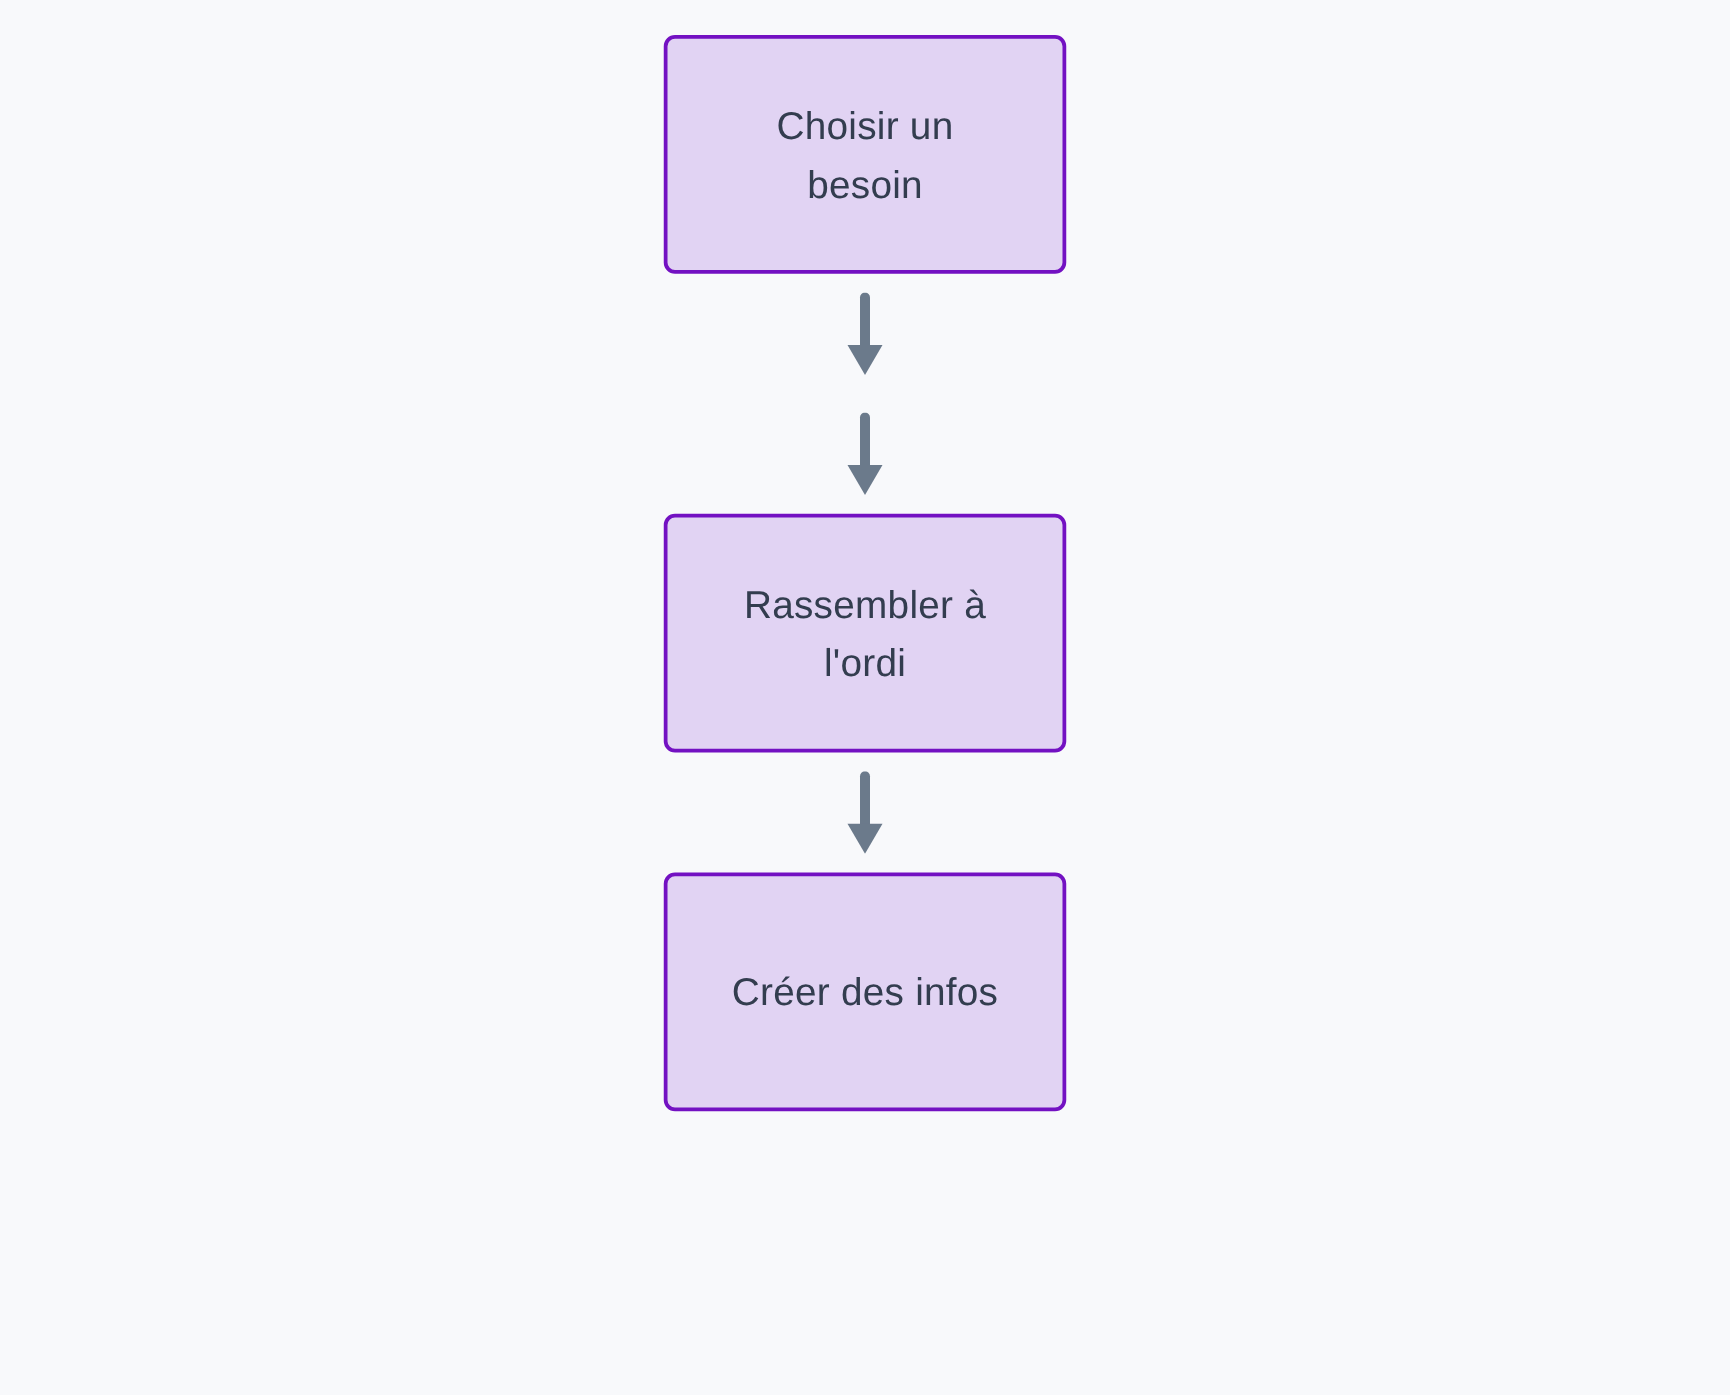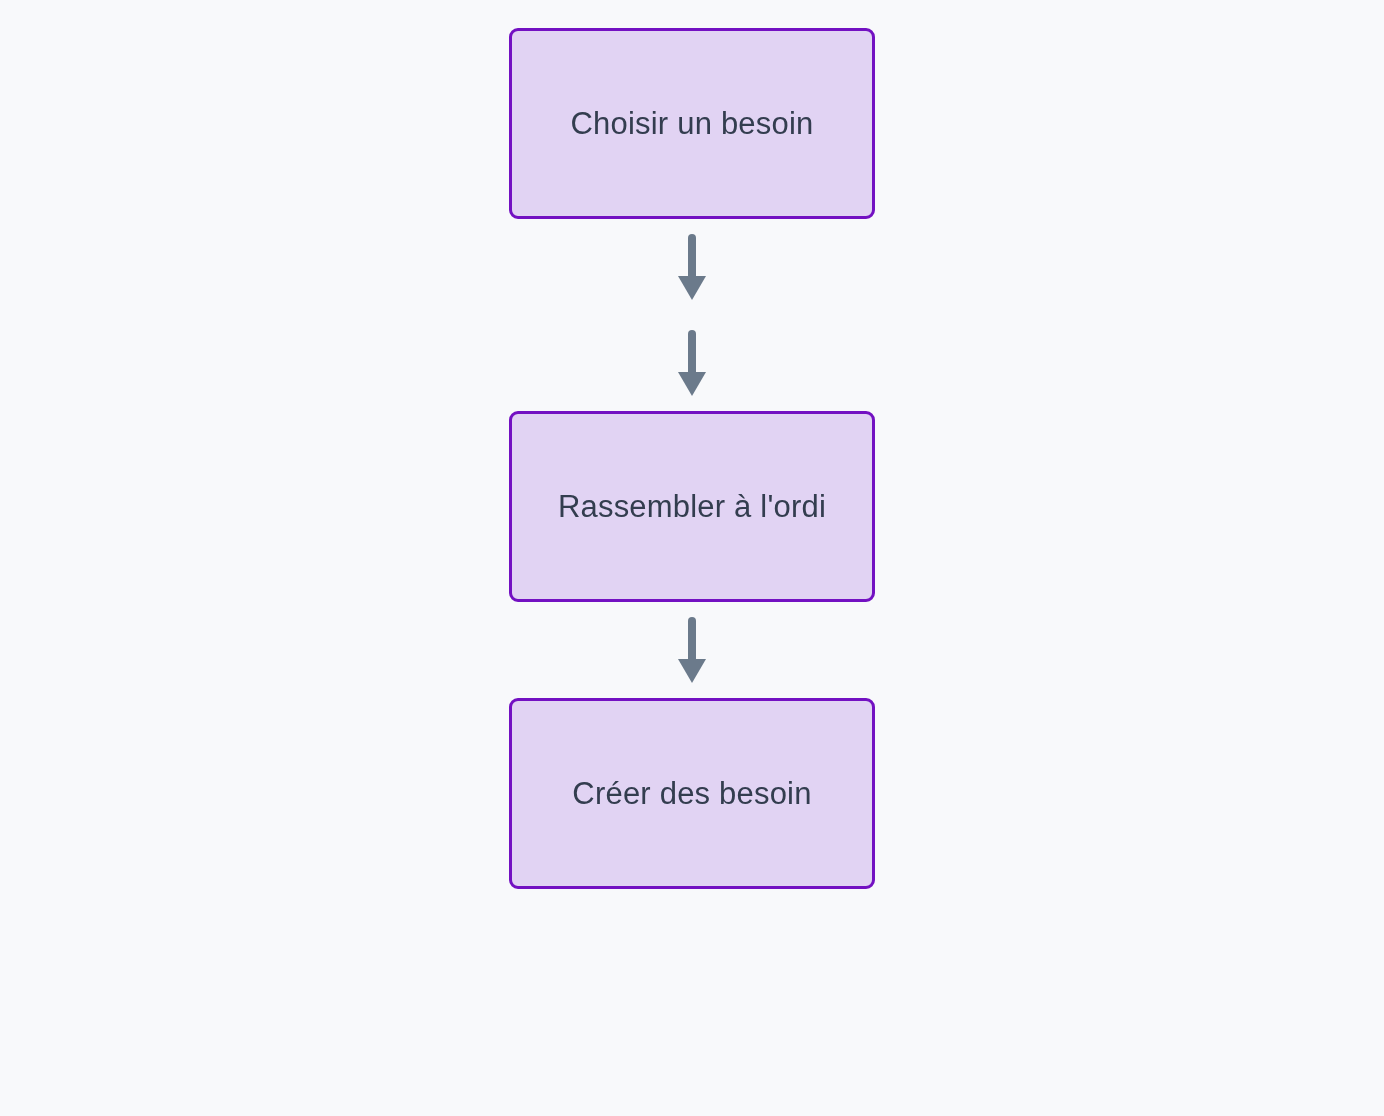--- a/index.html
+++ b/index.html
@@ -16,21 +16,21 @@
   .flowchart {
     width: 1384px;
     height: 1116px;
     display: flex;
     flex-direction: column;
     align-items: center;
     padding-top: 28px;
     box-sizing: border-box;
   }
   .node {
-    width: 366px;
+    width: 322px;
     height: 191px;
     box-sizing: border-box;
     background: #e1d3f3;
     border: 3px solid #7311c2;
     border-radius: 9px;
     display: flex;
     align-items: center;
     justify-content: center;
     padding: 0 38px;
     flex-shrink: 0;
@@ -83,16 +83,16 @@
   </div>
 
   <div class="arrow">
     <svg width="30" height="66" viewBox="0 0 30 66" aria-hidden="true">
       <rect x="11" y="0" width="8" height="46" rx="4" fill="#6b7a8b"></rect>
       <polygon points="1,42 29,42 15,66" fill="#6b7a8b"></polygon>
     </svg>
   </div>
 
   <div class="node">
-    <div class="node-label">Créer des besoin</div>
+    <div class="node-label">Créer des infos</div>
   </div>
 
 </div>
 
 </body></html>

